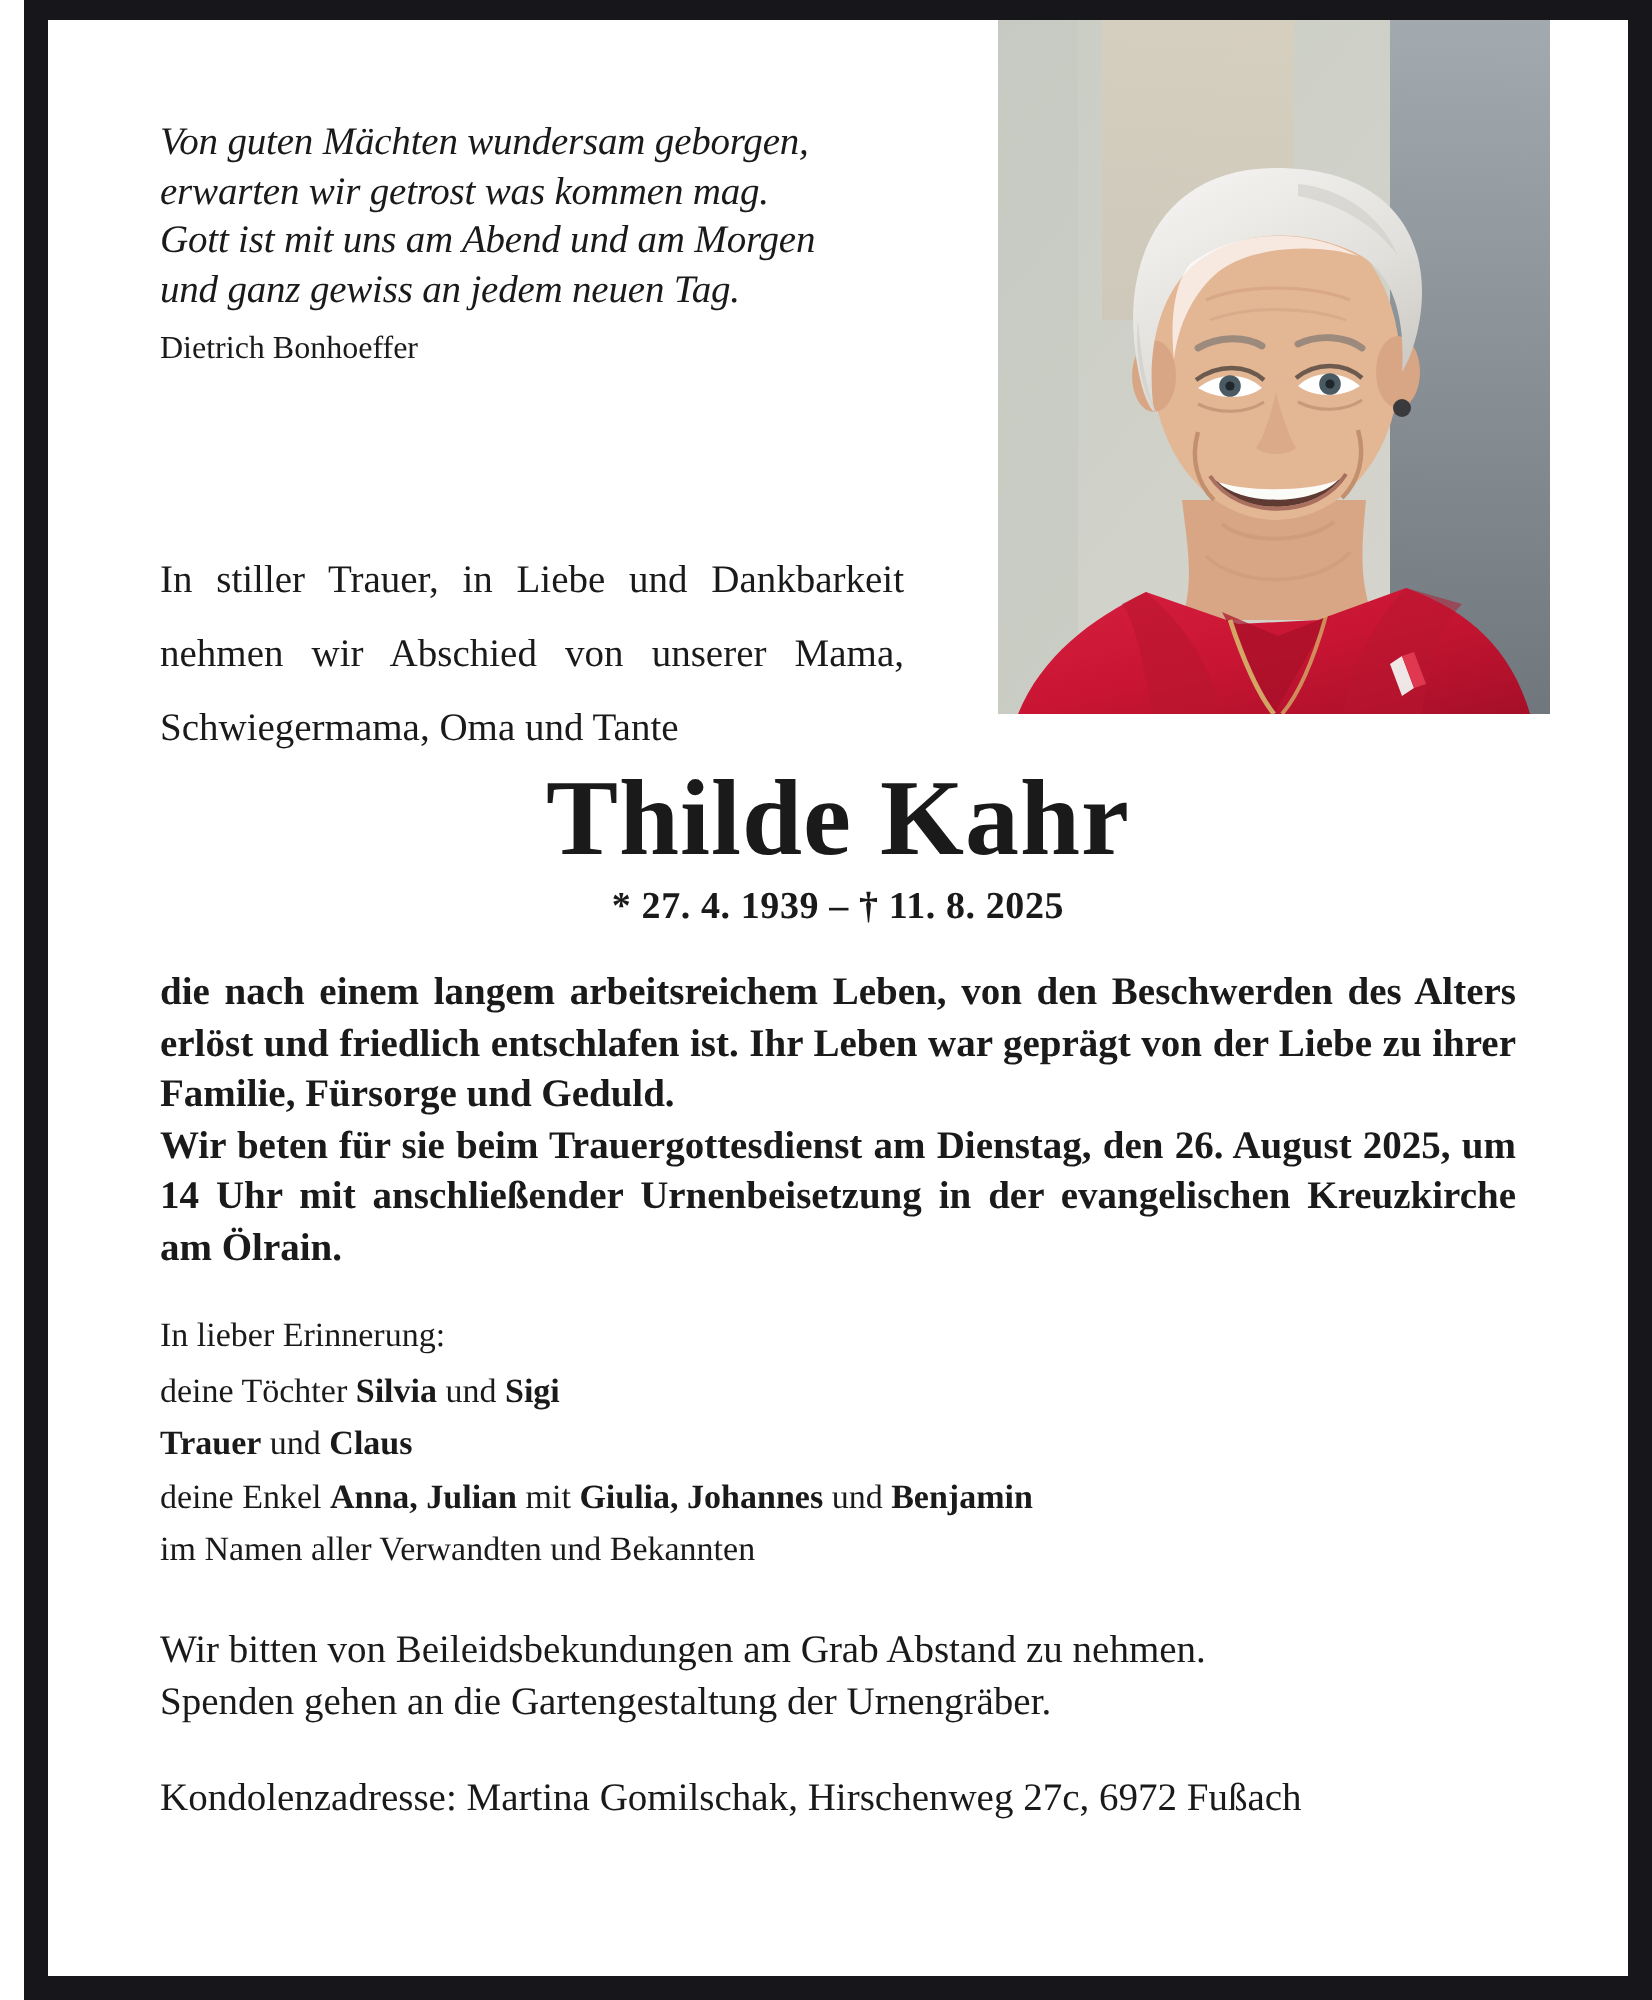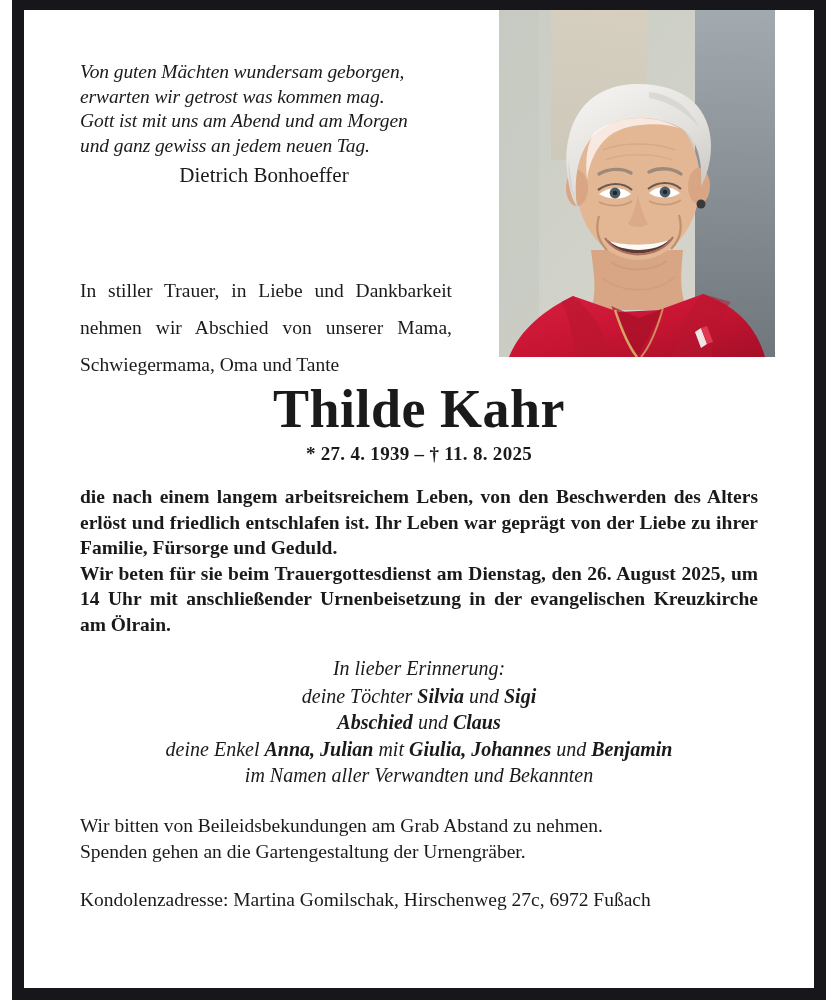--- a/index.html
+++ b/index.html
@@ -48,22 +48,22 @@
   }
   .verse-line {
     font-style: italic;
     font-size: 19.5px;
     line-height: 24.5px;
     letter-spacing: -0.1px;
     white-space: nowrap;
   }
   .verse-attribution {
     margin-top: 6px;
-    text-align: center;
-    font-size: 21px;
+    text-align: left;
+    font-size: 16px;
     line-height: 22px;
     font-style: normal;
     padding-right: 2px;
   }
 
   .intro-block {
     position: absolute;
     left: 56px;
     top: 262px;
     width: 372px;
@@ -119,24 +119,22 @@
   .places-line {
     margin: 16px 56px 0 56px;
     font-size: 19.5px;
     line-height: 26px;
   }
   .places-line b { font-weight: 700; }
 
   
   .family-block {
     margin: 18px 56px 0 56px;
-    text-align: center;
-    font-size: 20px;
+    font-size: 17px;
     line-height: 26.5px;
-    font-style: italic;
   }
   .family-heading { margin-bottom: 1px; }
   .family-block b { font-weight: 700; }
 
   
   .closing-block {
     margin: 24px 56px 0 56px;
     font-size: 19.5px;
     line-height: 26px;
   }
@@ -284,21 +282,21 @@
       <div class="body-para">Wir beten für sie beim Trauergottesdienst am Dienstag, den 26. August 2025, um 14 Uhr mit anschließender Urnenbeisetzung in der evangelischen Kreuzkirche am Ölrain.</div>
     </div>
 
 
     <div class="family-block">
       <div class="family-heading">In lieber Erinnerung:</div>
       <div>
         <span>deine Töchter </span><b>Silvia</b><span> und </span><b>Sigi</b>
       </div>
       <div>
-        <b>Abschied</b><span> und </span><b>Claus</b>
+        <b>Trauer</b><span> und </span><b>Claus</b>
       </div>
       <div>
         <span>deine Enkel </span><b>Anna, Julian</b><span> mit </span><b>Giulia, Johannes</b><span> und </span><b>Benjamin</b>
       </div>
       <div>im Namen aller Verwandten und Bekannten</div>
     </div>
 
     <div class="closing-block">
       <div>Wir bitten von Beileidsbekundungen am Grab Abstand zu nehmen.</div>
       <div>Spenden gehen an die Gartengestaltung der Urnengräber.</div>

